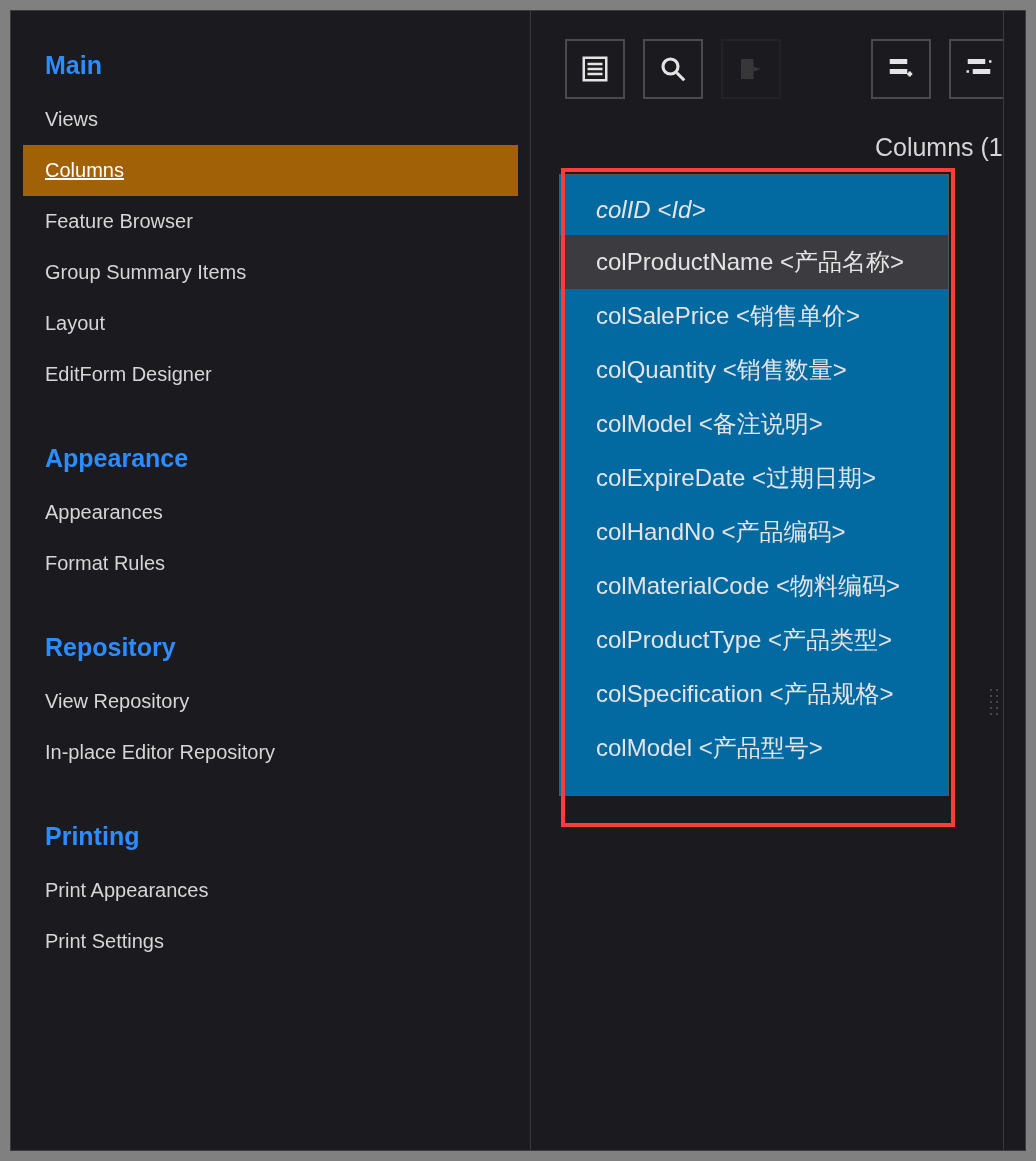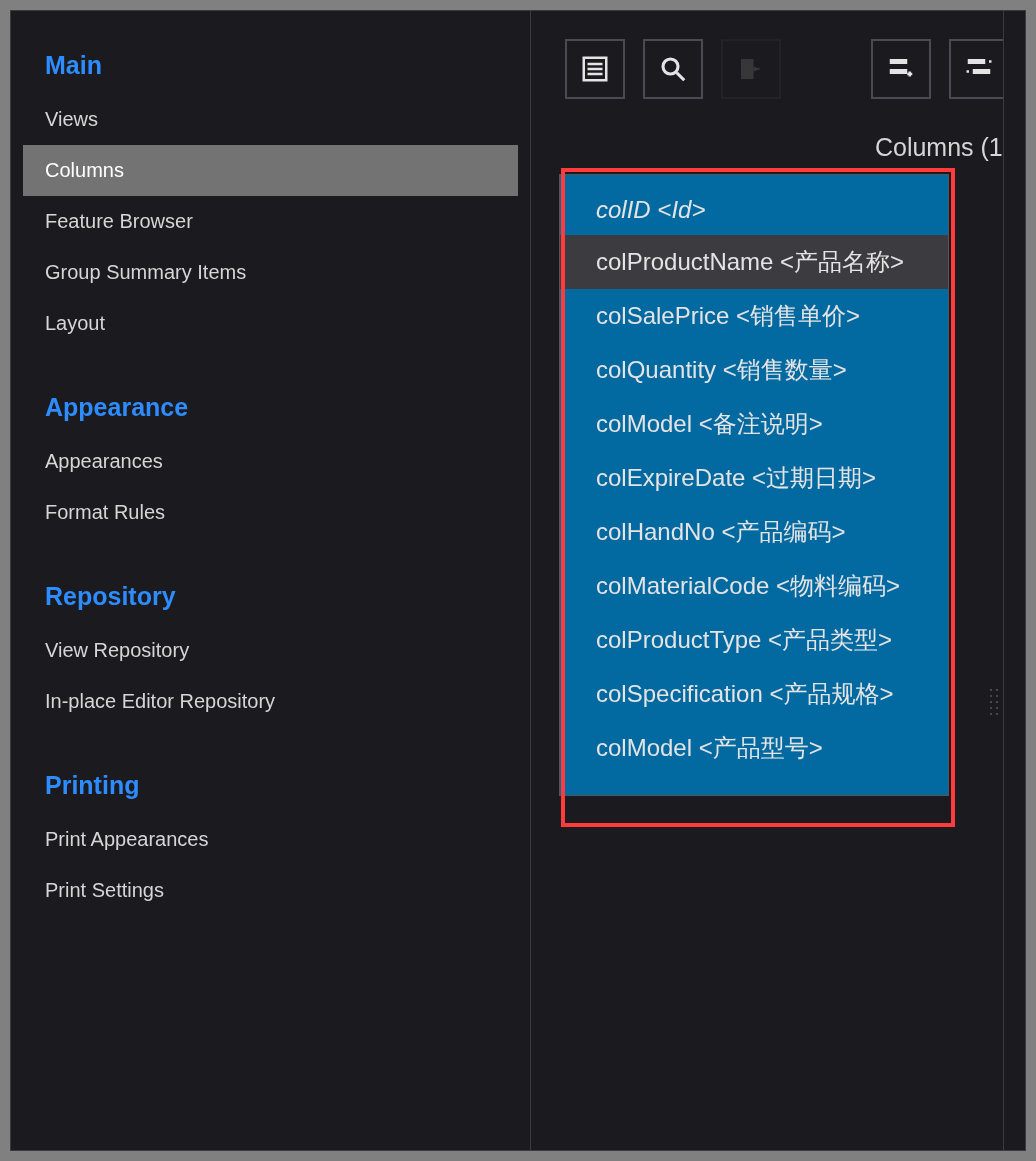--- a/index.html
+++ b/index.html
@@ -36,22 +36,23 @@
     margin-top: 26px;
   }
   .section-header:first-child { margin-top: 0; }
   .nav-item {
     color: #d6d6d6;
     font-size: 20px;
     padding: 14px 22px;
     cursor: pointer;
   }
   .nav-item.selected {
-    background: #737373;
+    background: #a16207;
     color: #ffffff;
+    text-decoration: underline;
   }
   
   .main-area {
     flex: 1;
     height: 100%;
     position: relative;
     padding: 28px 0 0 28px;
   }
   .toolbar {
     display: flex;
@@ -143,20 +144,21 @@
 
 <div class="app-window">
 
   <div class="sidebar" id="sidebar">
       <div class="section-header">Main</div>
       <div class="nav-item">Views</div>
       <div class="nav-item selected">Columns</div>
       <div class="nav-item">Feature Browser</div>
       <div class="nav-item">Group Summary Items</div>
       <div class="nav-item">Layout</div>
+      <div class="nav-item">EditForm Designer</div>
       <div class="section-header">Appearance</div>
       <div class="nav-item">Appearances</div>
       <div class="nav-item">Format Rules</div>
       <div class="section-header">Repository</div>
       <div class="nav-item">View Repository</div>
       <div class="nav-item">In-place Editor Repository</div>
       <div class="section-header">Printing</div>
       <div class="nav-item">Print Appearances</div>
       <div class="nav-item">Print Settings</div>
     </div>

